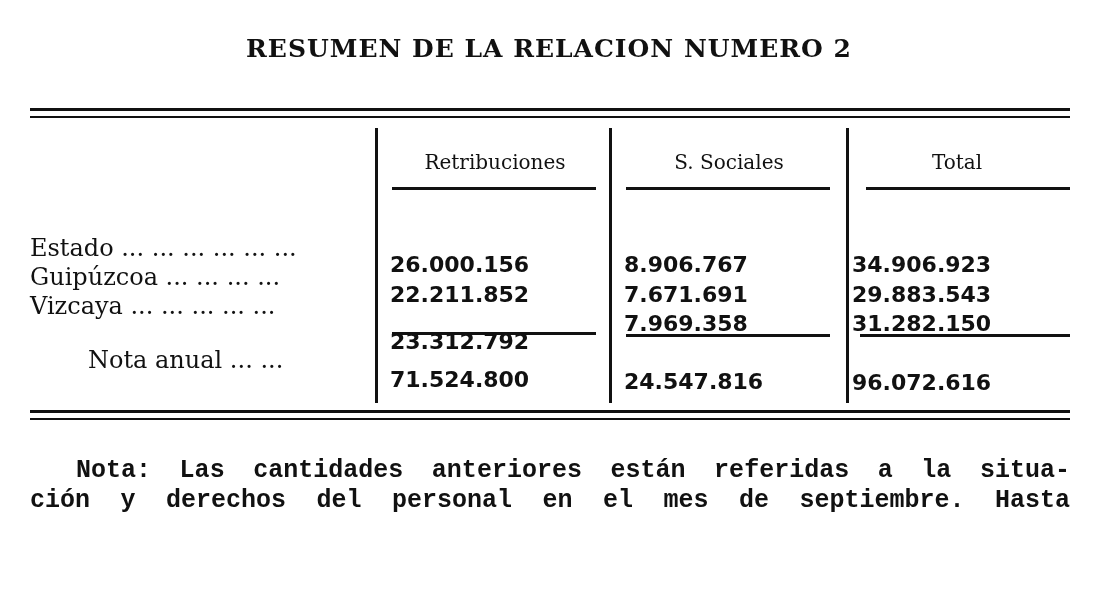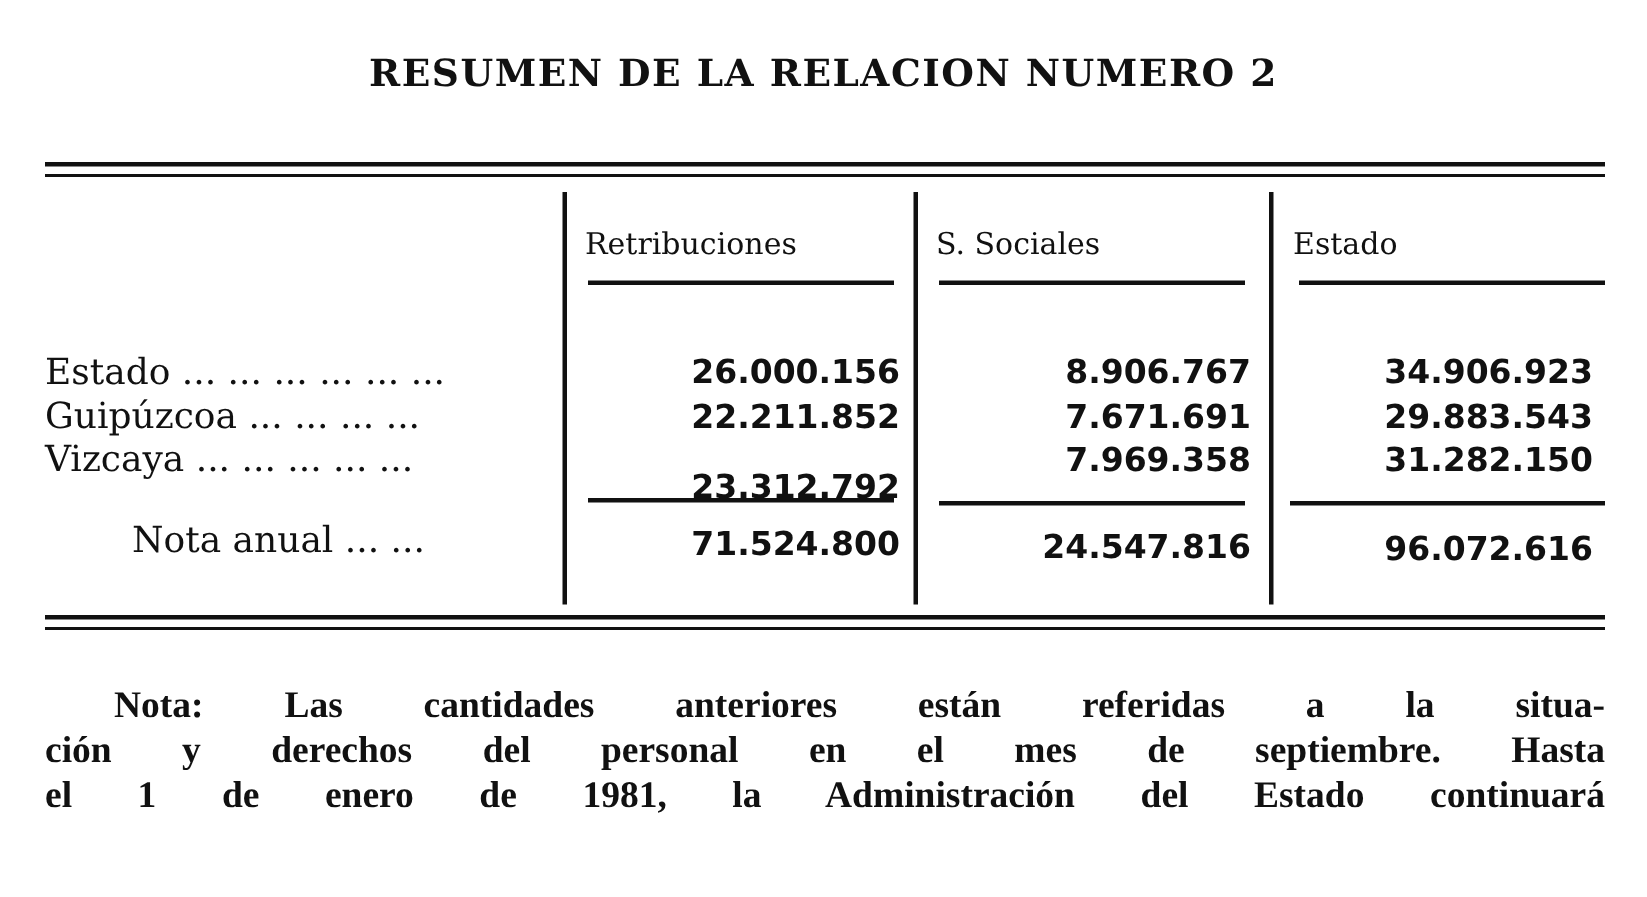--- a/index.html
+++ b/index.html
@@ -1,40 +1,40 @@
 <!DOCTYPE html>
 <html><head>
 <meta charset="utf-8">
 <style>
   html, body { margin: 0; padding: 0; background: #ffffff; }
   body { width: 1098px; height: 598px; position: relative; overflow: hidden; color: #111; font-family: "DejaVu Serif", serif; }
   .title { position: absolute; left: 0; width: 1098px; top: 34px; text-align: center; font-size: 25px; font-weight: bold; letter-spacing: 1px; }
   .dbl { position: absolute; left: 30px; width: 1040px; border-top: 3px solid #111; border-bottom: 2px solid #111; height: 5px; }
   .vline { position: absolute; top: 128px; height: 275px; border-left: 3px solid #111; }
-  .colhead { position: absolute; top: 150px; font-size: 20px; text-align: left; }
+  .colhead { position: absolute; top: 150px; font-size: 20px; text-align: center; }
   .hrule { position: absolute; border-top: 3px solid #111; }
   .rowlabel { position: absolute; left: 30px; font-size: 24px; white-space: pre; }
-  .num { position: absolute; font-size: 22px; font-weight: bold; text-align: right; font-family: "DejaVu Sans", sans-serif; }
+  .num { position: absolute; font-size: 22px; font-weight: bold; text-align: left; font-family: "DejaVu Sans", sans-serif; margin-top: 16px; }
   .note { position: absolute; left: 30px; top: 456px; width: 1040px; font-size: 25px; line-height: 30px; text-align: justify; font-family: "Liberation Serif", serif; font-weight: bold; }
-  .note .l { display: block; white-space: nowrap; text-align-last: justify; }
+  .note .l { display: block; white-space: nowrap; text-align-last: justify; font-family: Liberation Mono, monospace; }
 </style>
 </head>
 <body>
 
 <div class="title">RESUMEN DE LA RELACION NUMERO 2</div>
 
 <div class="dbl" style="top:108px"></div>
 
 <div class="vline" style="left:375px"></div>
 <div class="vline" style="left:609px"></div>
 <div class="vline" style="left:846px"></div>
 
 <div class="colhead" style="left:390px;width:210px">Retribuciones</div>
 <div class="colhead" style="left:624px;width:210px">S. Sociales</div>
-<div class="colhead" style="left:862px;width:190px">Estado</div>
+<div class="colhead" style="left:862px;width:190px">Total</div>
 
 <div class="hrule" style="top:187px;left:392px;width:204px"></div>
 <div class="hrule" style="top:187px;left:626px;width:204px"></div>
 <div class="hrule" style="top:187px;left:866px;width:204px"></div>
 
 <div class="rowlabel" style="top:234px">Estado ... ... ... ... ... ...</div>
 <div class="num" style="top:236px;left:390px;width:210px">26.000.156</div>
 <div class="num" style="top:236px;left:624px;width:210px">8.906.767</div>
 <div class="num" style="top:236px;left:852px;width:210px">34.906.923</div>
 
@@ -55,14 +55,13 @@
 <div class="rowlabel" style="top:346px;left:88px">Nota anual ... ...</div>
 <div class="num" style="top:351px;left:390px;width:210px">71.524.800</div>
 <div class="num" style="top:353px;left:624px;width:210px">24.547.816</div>
 <div class="num" style="top:354px;left:852px;width:210px">96.072.616</div>
 
 <div class="dbl" style="top:410px"></div>
 
 <div class="note">
   <span class="l" style="padding-left:46px;white-space:normal">Nota: Las cantidades anteriores están referidas a la situa-</span>
   <span class="l" style="white-space:normal">ción y derechos del personal en el mes de septiembre. Hasta</span>
-  <span class="l" style="white-space:normal">el 1 de enero de 1981, la Administración del Estado continuará</span>
 </div>
 
 </body></html>

